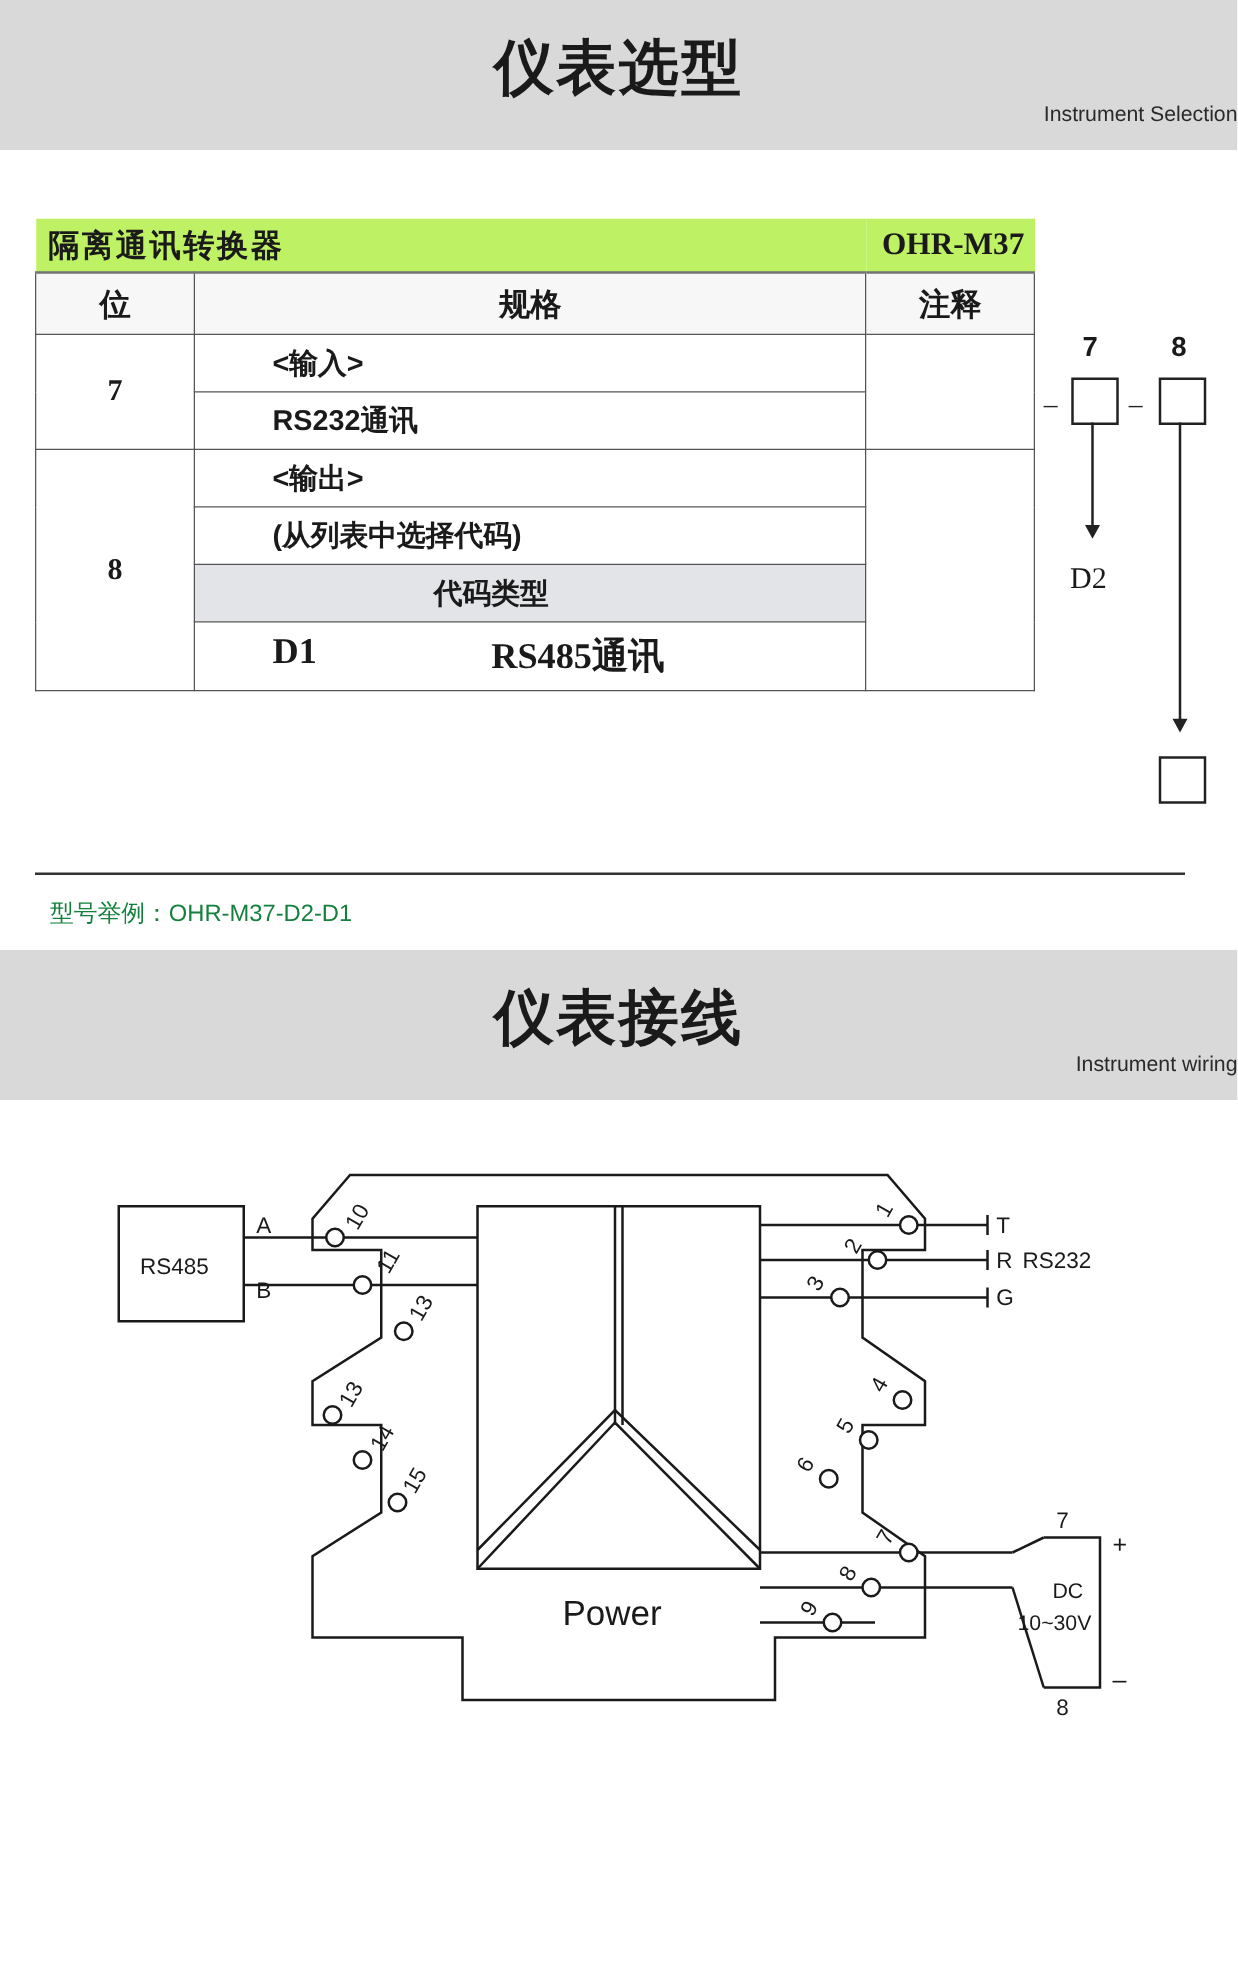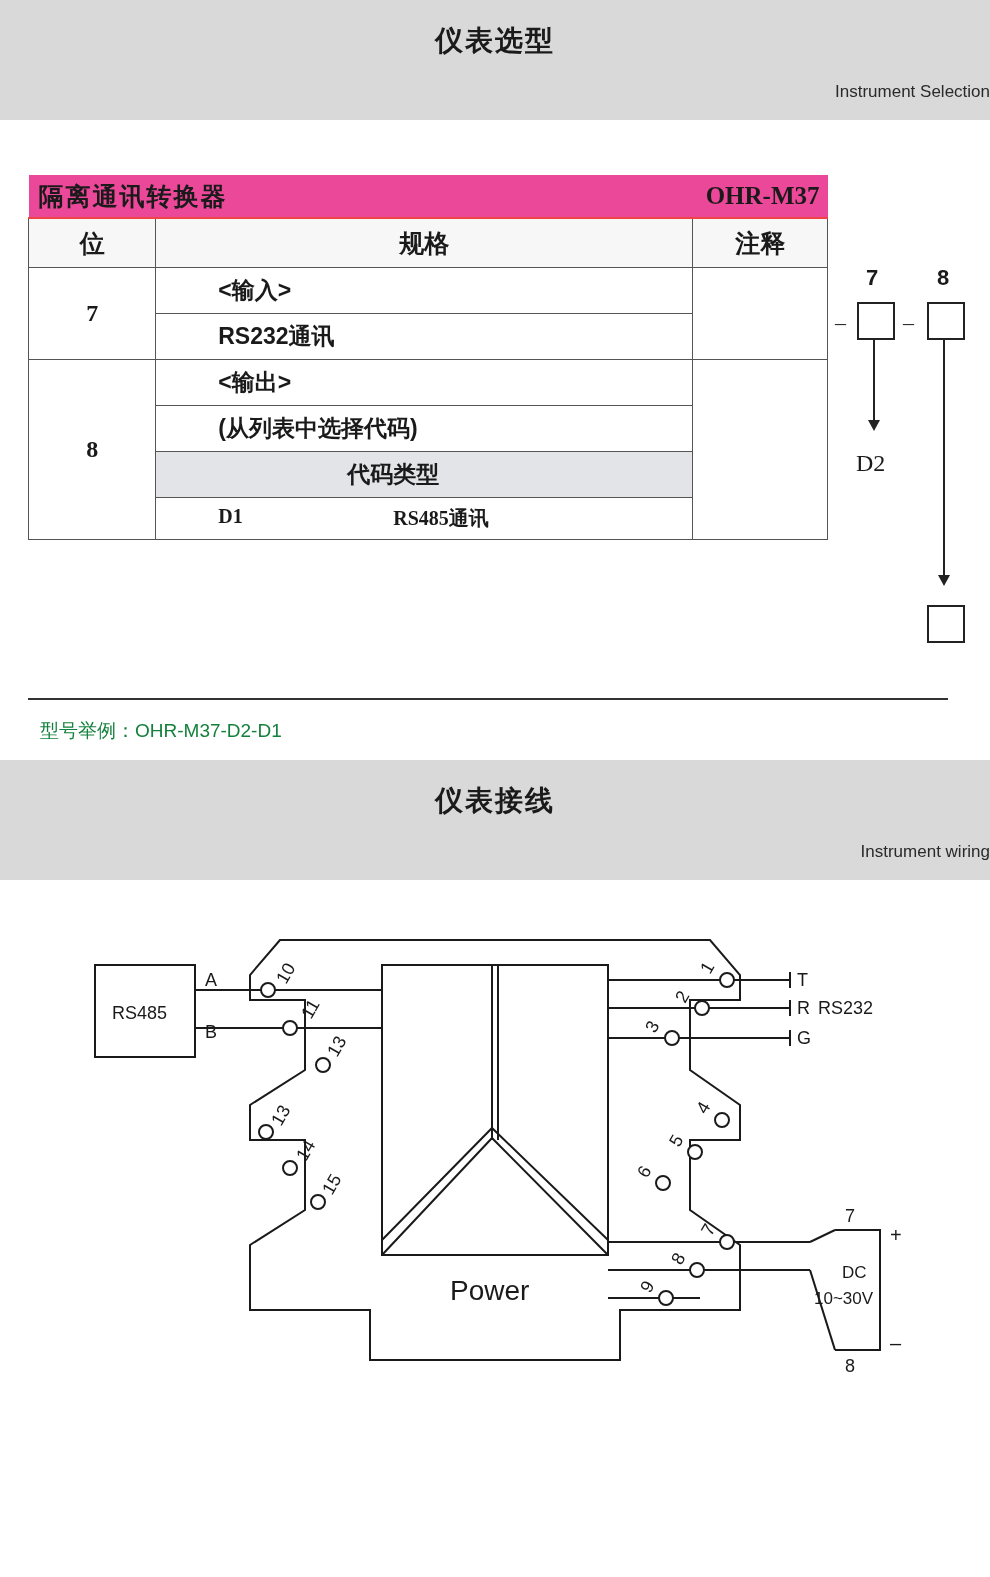--- a/index.html
+++ b/index.html
@@ -22,21 +22,21 @@
     height: 120px;
     background: #d9d9d9;
     position: relative;
   }
   .banner .cn {
     position: absolute;
     left: 0;
     right: 0;
     top: 22px;
     text-align: center;
-    font-size: 28px;
+    font-size: 48px;
     font-weight: bold;
     color: #1a1a1a;
     letter-spacing: 2px;
     font-family: "Liberation Sans", sans-serif;
   }
   .banner .en {
     position: absolute;
     left: 0;
     right: 0;
     top: 82px;
@@ -62,22 +62,22 @@
     border-collapse: collapse;
     font-family: "Liberation Serif", serif;
   }
   .sel-table td {
     border: 1px solid #555;
     padding: 0;
     vertical-align: middle;
   }
   .row-title td {
     border: none;
-    border-bottom: 2px solid #ef4444;
-    background: #ec4899;
+    border-bottom: 2px solid #737373;
+    background: #bef264;
     height: 42px;
   }
   .title-cn {
     font-size: 25px;
     font-weight: bold;
     letter-spacing: 2px;
     padding-left: 10px !important;
     font-family: "Liberation Serif", serif;
   }
   .title-model {
@@ -109,21 +109,21 @@
     display: flex;
     padding: 7px 0 7px 62px;
     font-size: 23px;
     font-weight: bold;
     text-align: right;
   }
   .codehdr span:first-child { width: 175px; }
   .coderow {
     display: flex;
     padding: 7px 0 7px 62px;
-    font-size: 20px;
+    font-size: 29px;
     font-weight: bold;
   }
   .coderow span:first-child { width: 175px; }
 
   
   .baseline {
     position: absolute;
     left: 28px;
     top: 578px;
     width: 920px;

